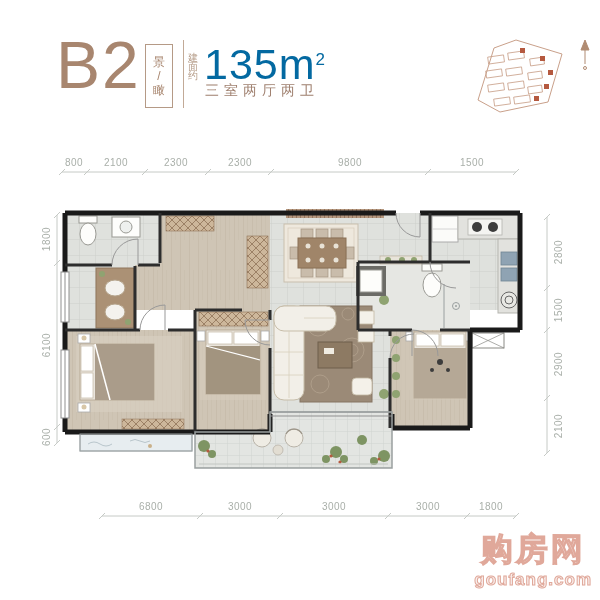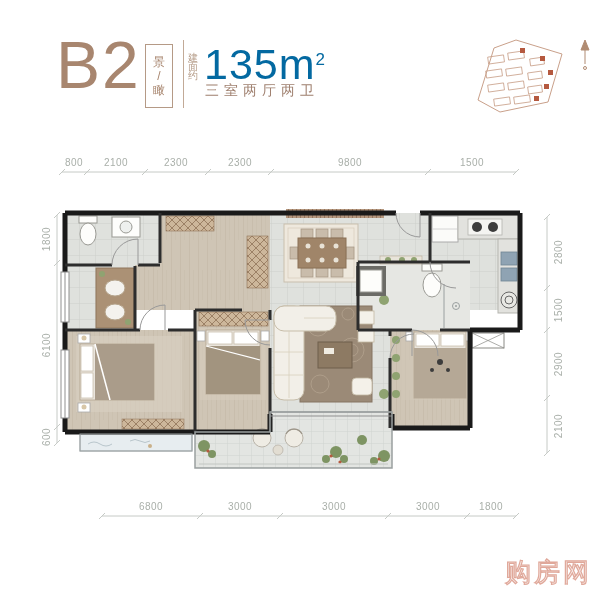--- a/index.html
+++ b/index.html
@@ -16,21 +16,21 @@
   .area-prefix{position:absolute;left:188px;top:53px;width:16px;font-size:10px;line-height:9px;
                color:#b49a86;word-break:break-all;}
   .area-line{position:absolute;left:204px;top:38px;color:#0369a1;font-size:43px;line-height:43px;letter-spacing:1px;}
   .area-sup{font-size:17px;vertical-align:14px;letter-spacing:0;}
   .layout-text{position:absolute;left:205px;top:82px;color:#a08170;font-size:14px;letter-spacing:5px;}
   
   .dim{position:absolute;font-size:10px;color:#a9afa9;transform:translate(-50%,-50%);letter-spacing:.5px;white-space:nowrap;}
   .dim.v{transform:translate(-50%,-50%) rotate(-90deg);}
   
   .wm{position:absolute;right:8px;bottom:10px;text-align:center;pointer-events:none;}
-  .wm-brand{font-size:26px;font-weight:normal;letter-spacing:3px;color:rgba(224,168,154,.18);
+  .wm-brand{font-size:32px;font-weight:bold;letter-spacing:3px;color:rgba(224,168,154,.18);
             -webkit-text-stroke:1.2px #e0a89a;}
   .wm-domain{font-size:17px;font-weight:bold;letter-spacing:1px;color:rgba(224,168,154,.18);
              -webkit-text-stroke:1px #e0a89a;margin-top:-2px;}
   svg{position:absolute;left:0;top:0;}
 </style>
 </head>
 <body>
 
 <div class="page">
 
@@ -352,15 +352,16 @@
   <div class="dim v" style="left:46px;top:345px">6100</div>
   <div class="dim v" style="left:46px;top:437px">600</div>
 
   <div class="dim v" style="left:558px;top:252px">2800</div>
   <div class="dim v" style="left:558px;top:310px">1500</div>
   <div class="dim v" style="left:558px;top:364px">2900</div>
   <div class="dim v" style="left:558px;top:426px">2100</div>
 
   <div class="wm">
     <div class="wm-brand">购房网</div>
+    <div class="wm-domain">goufang.com</div>
   </div>
 
 </div>
 
 </body></html>

